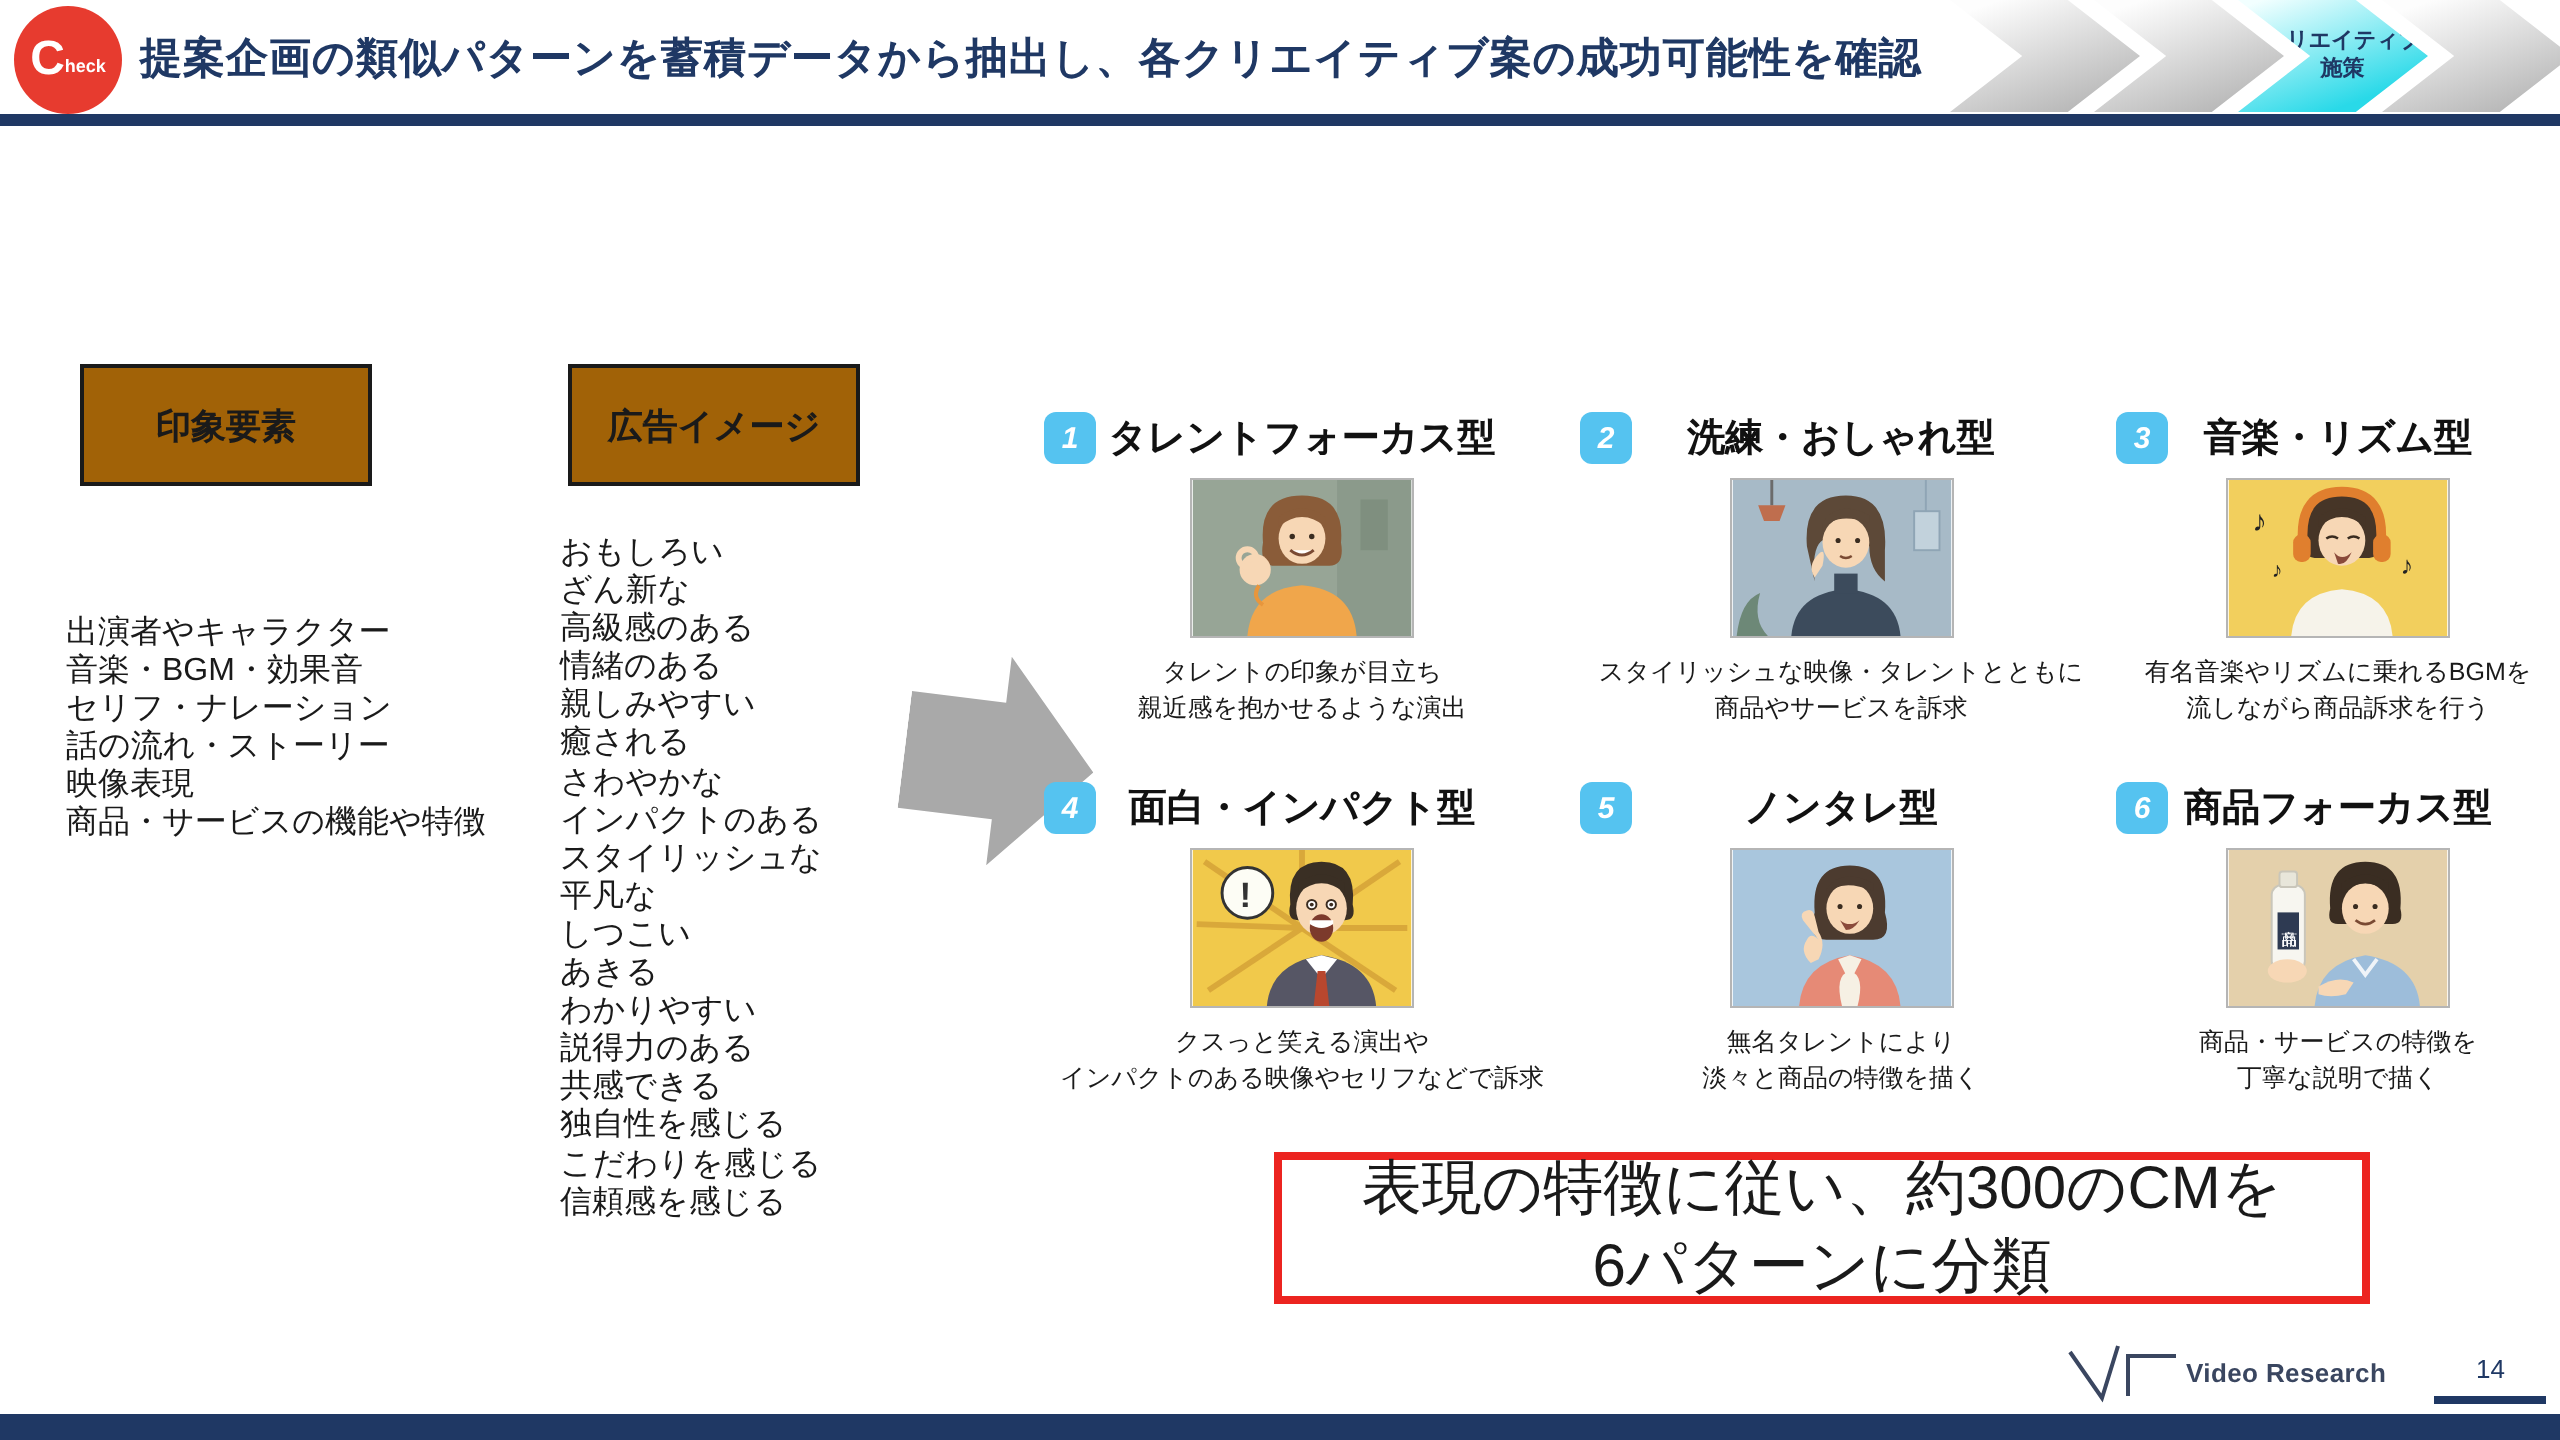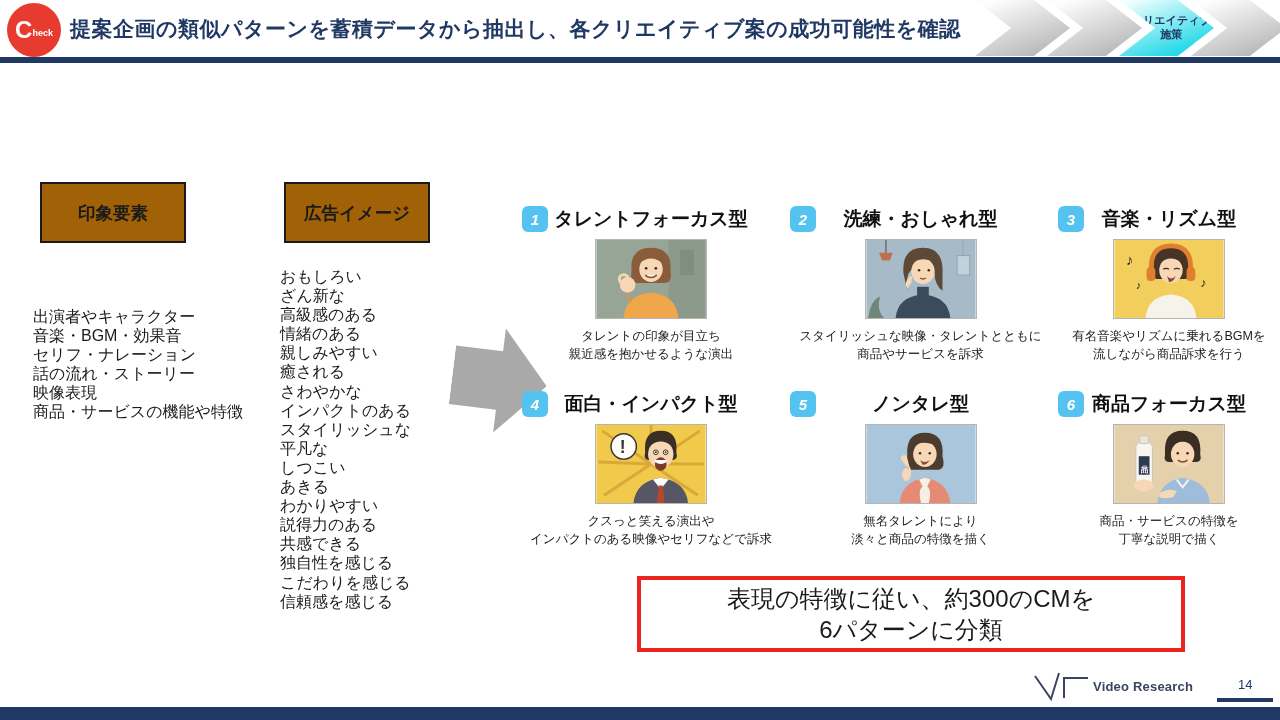--- a/index.html
+++ b/index.html
@@ -53,21 +53,21 @@
   .card-1 { left:520px; top:205px; width:262px; }
   .card-2 { left:788px; top:205px; width:265px; }
   .card-3 { left:1056px; top:205px; width:226px; }
   .card-4 { left:520px; top:390px; width:262px; }
   .card-5 { left:788px; top:390px; width:265px; }
   .card-6 { left:1056px; top:390px; width:226px; }
 
   
   .conclusion { position:absolute; left:637px; top:576px; width:548px; height:76px; border:4px solid #ec2420;
     background:#fff; display:flex; flex-direction:column; align-items:center; justify-content:center;
-    font-size:24px; color:#1a1a1a; line-height:1.3; }
+    font-size:30px; color:#1a1a1a; line-height:1.3; }
 
   
   .footer-logo { position:absolute; left:1033px; top:669px; display:flex; align-items:center; }
   .logo-text { font-size:13px; font-weight:600; color:#3a4660; letter-spacing:0.2px; margin-left:4px; }
   .page-num { position:absolute; left:1238px; top:677px; font-size:13px; color:#1f3864; }
   .page-rule { position:absolute; left:1217px; top:698px; width:56px; height:4px; background:#1f3864; }
   .bottom-bar { position:absolute; left:0; top:707px; width:1280px; height:13px; background:#1f3864; }
 </style>
 </head>
 <body>

